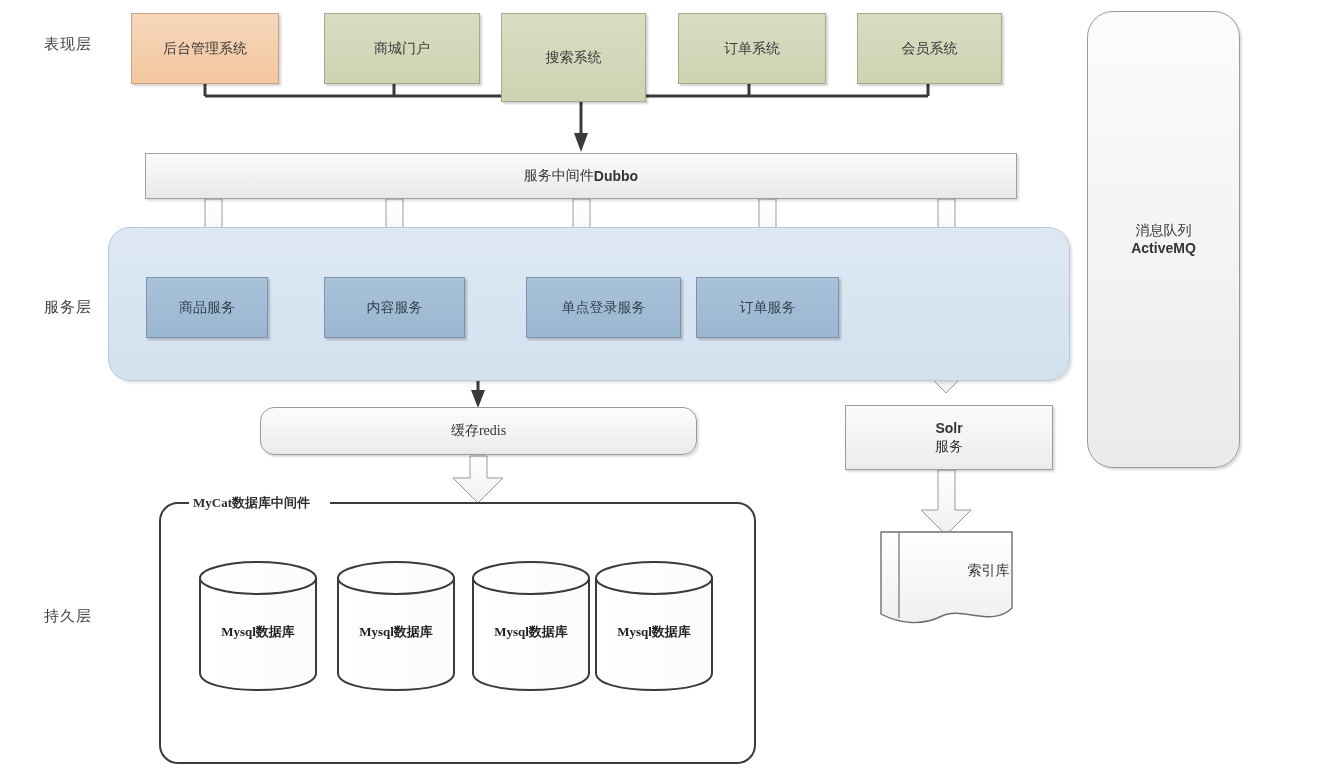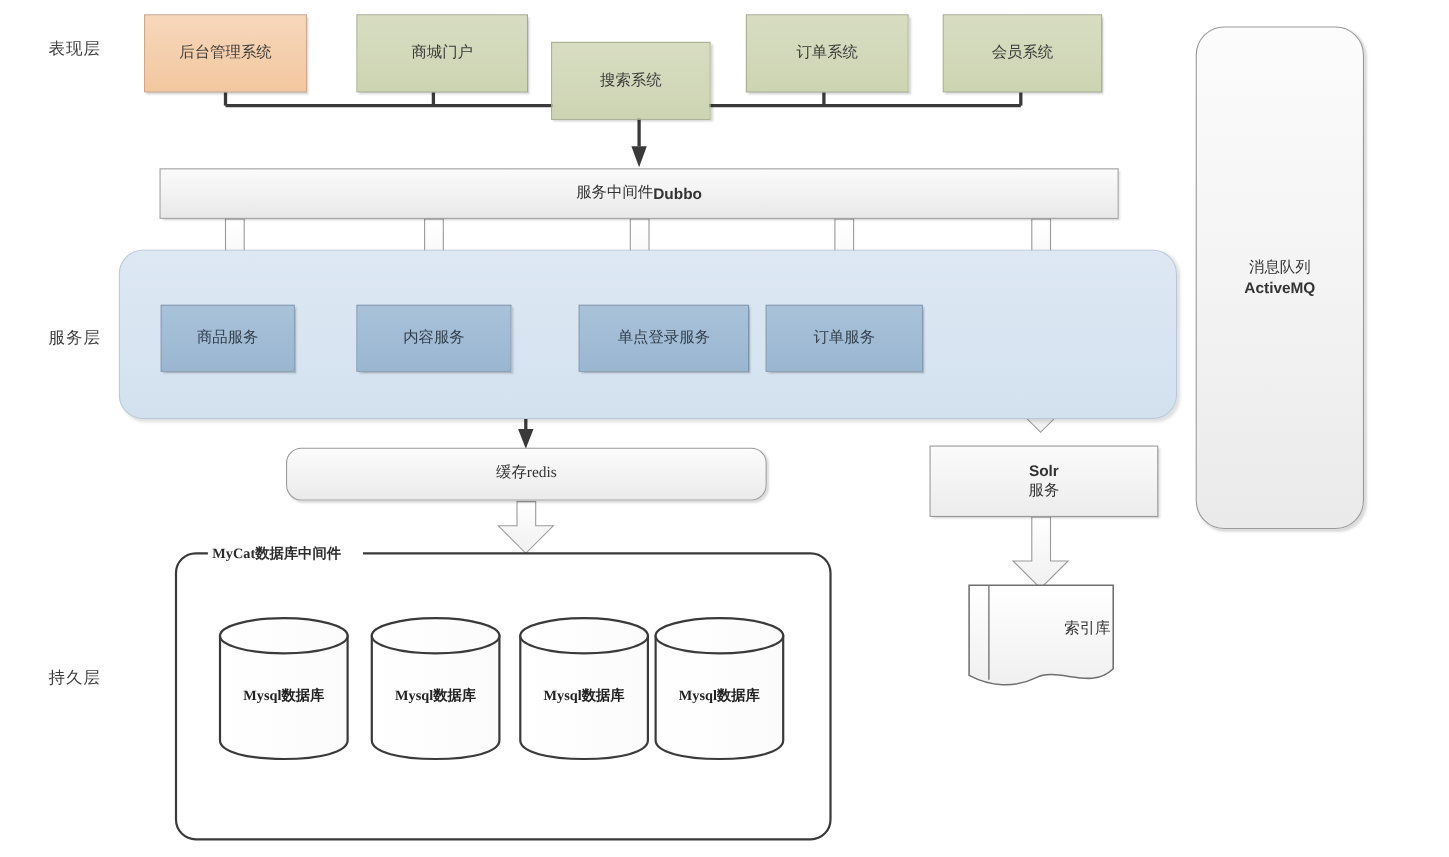--- a/index.html
+++ b/index.html
@@ -169,21 +169,21 @@
   <div class="layer-label" style="left:44px;top:35px;">表现层</div>
   <div class="layer-label" style="left:44px;top:298px;">服务层</div>
   <div class="layer-label" style="left:44px;top:607px;">持久层</div>
 
   <div class="node pres-box orange" style="left:131px;top:13px;width:148px;height:71px;">
     <span>后台管理系统</span>
   </div>
   <div class="node pres-box green" style="left:324px;top:13px;width:156px;height:71px;">
     <span>商城门户</span>
   </div>
-  <div class="node pres-box green" style="left:501px;top:13px;width:145px;height:71px;margin-top:25px;">
+  <div class="node pres-box green" style="left:501px;top:13px;width:145px;height:89px;">
     <span>搜索系统</span>
   </div>
   <div class="node pres-box green" style="left:678px;top:13px;width:148px;height:71px;">
     <span>订单系统</span>
   </div>
   <div class="node pres-box green" style="left:857px;top:13px;width:145px;height:71px;">
     <span>会员系统</span>
   </div>
 
   <div class="node bar" style="left:145px;top:153px;width:872px;height:46px;">
@@ -203,21 +203,21 @@
     <span>单点登录服务</span>
   </div>
   <div class="node svc-box" style="left:696px;top:277px;width:143px;height:61px;">
     <span>订单服务</span>
   </div>
 
   <div class="node pill" style="left:260px;top:407px;width:437px;height:48px;">
     <span>缓存redis</span>
   </div>
 
-  <div class="node pill tall" style="left:1087px;top:11px;width:153px;height:457px;flex-direction:column;margin-top:13px;">
+  <div class="node pill tall" style="left:1087px;top:11px;width:153px;height:457px;flex-direction:column;">
     <span class="mq-line1">消息队列</span>
     <span class="mq-line2">ActiveMQ</span>
   </div>
 
   <div class="node flat-box" style="left:845px;top:405px;width:208px;height:65px;">
     <span><b>Solr</b><span>服务</span></span>
   </div>
 
   <div class="doc-label" style="left:881px;top:562px;width:131px;padding-left:42px;">索引库</div>
 

